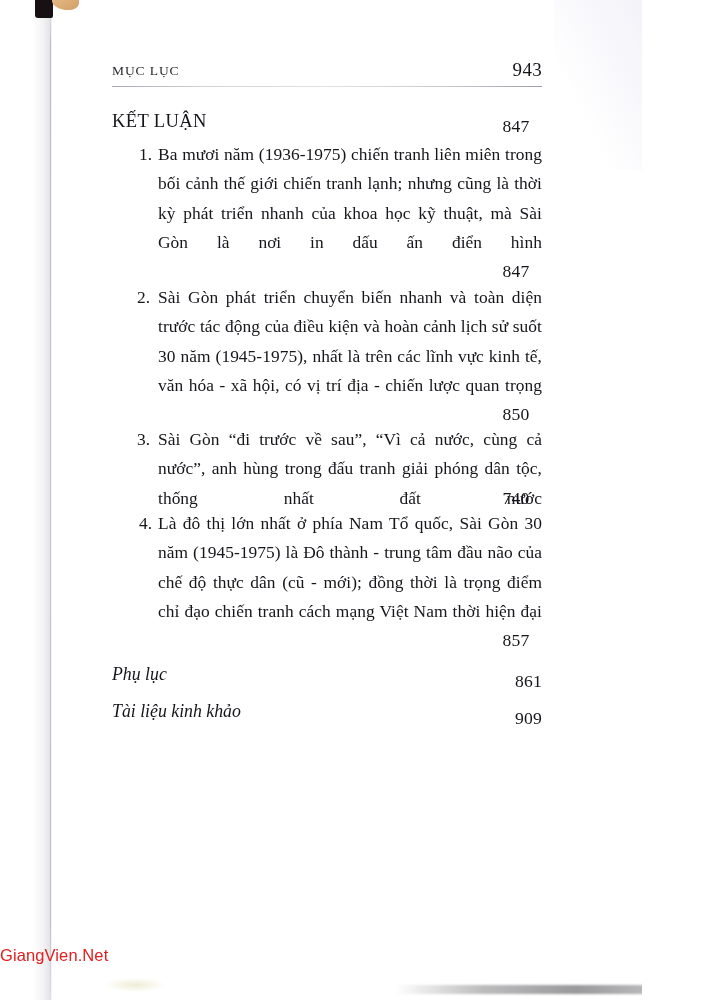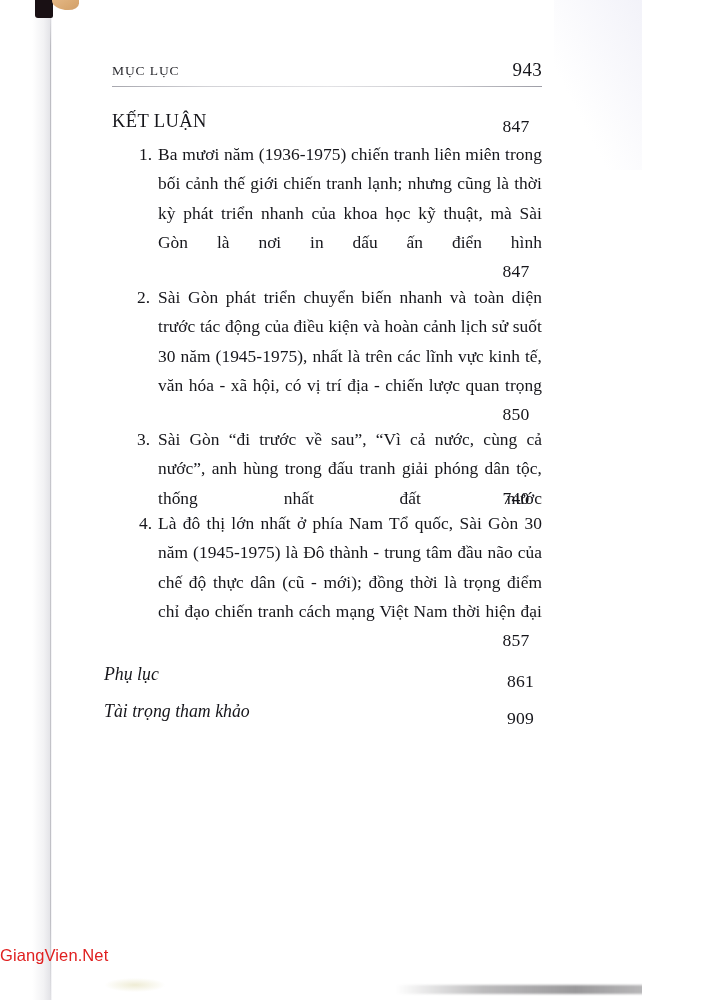--- a/index.html
+++ b/index.html
@@ -187,21 +187,21 @@
     text-align: center;
     font-size: 17.6px;
     line-height: 29.3px;
     color: #15151a;
     letter-spacing: 0.2px;
   }
 
   
   .plain-entry {
     position: absolute;
-    left: 104px;
+    left: 112px;
     width: 430px;
     height: 29px;
   }
   .plain-entry-label {
     position: absolute;
     left: 0;
     top: 0;
     font-style: italic;
     font-size: 17.8px;
     line-height: 29px;
@@ -277,19 +277,19 @@
     <div class="entry-body">Là đô thị lớn nhất ở phía Nam Tổ quốc, Sài Gòn 30 năm (1945-1975) là Đô thành - trung tâm đầu não của chế độ thực dân (cũ - mới); đồng thời là trọng điểm chỉ đạo chiến tranh cách mạng Việt Nam thời hiện đại</div>
     <span class="folio" style="top:117.2px;">857</span>
   </div>
 
   <div class="plain-entry" style="top:660px;">
     <span class="plain-entry-label">Phụ lục</span>
     <span class="plain-entry-folio">861</span>
   </div>
 
   <div class="plain-entry" style="top:697px;">
-    <span class="plain-entry-label">Tài trọng tham khảo</span>
+    <span class="plain-entry-label">Tài liệu kinh khảo</span>
     <span class="plain-entry-folio">909</span>
   </div>
 
   <div class="watermark">GiangVien.Net</div>
 
 </div>
 
 </body></html>

